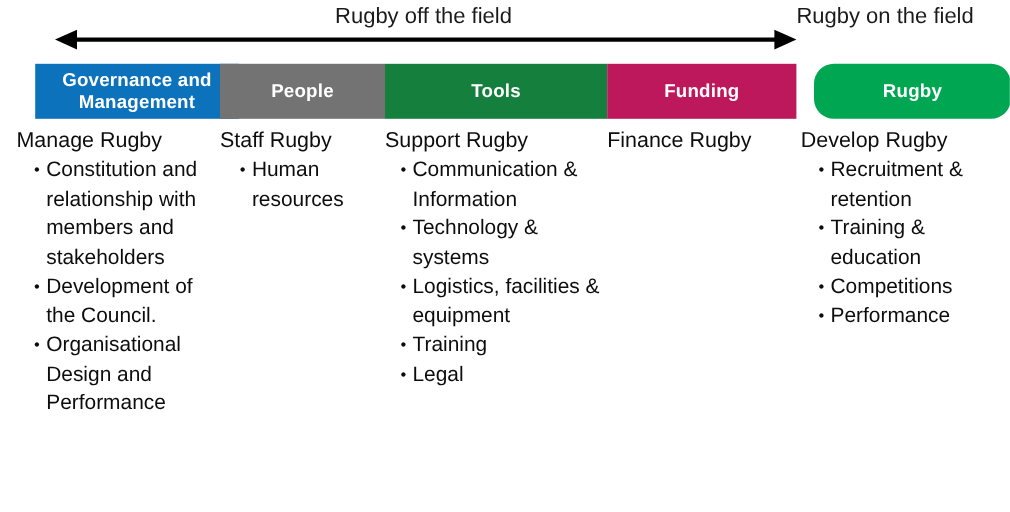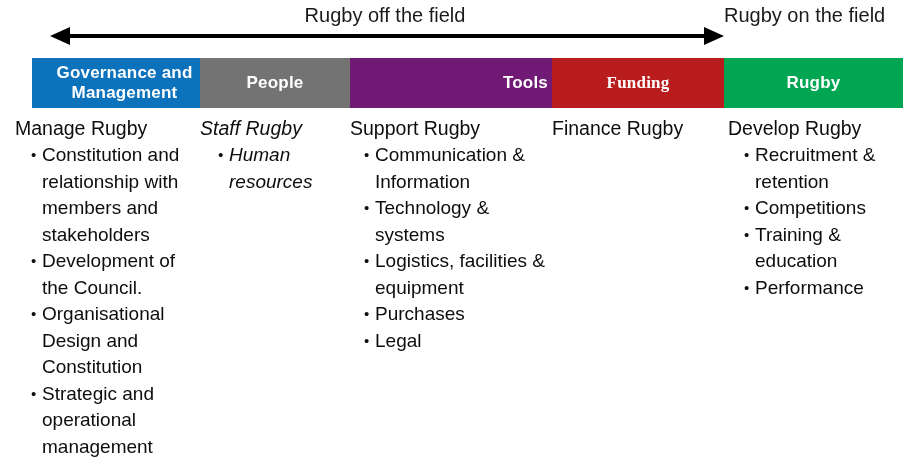--- a/index.html
+++ b/index.html
@@ -73,31 +73,31 @@
     line-height: 20px;
     text-align: center;
     letter-spacing: .2px;
   }
   .band span { display: block; padding: 0 4px; }
 
   .band.c0 { left: 32px;  width: 185px; }
   .band.c1 { left: 200px; width: 150px; }
   .band.c2 { left: 350px; width: 202px; }
   .band.c3 { left: 552px; width: 172px; }
-  .band.c4 { left: 724px; width: 179px; }
+  .band.c4 { left: 740px; width: 179px; border-radius: 18px; }
 
   
   .col {
     position: absolute;
     top: 112px;
     font-size: 19px;
     line-height: 26.5px;
   }
   .col.c0 { left: 15px;  width: 185px; }
-  .col.c1 { left: 200px; width: 150px; font-style: italic; }
+  .col.c1 { left: 200px; width: 150px; }
   .col.c2 { left: 350px; width: 202px; }
   .col.c3 { left: 552px; width: 172px; }
   .col.c4 { left: 728px; width: 179px; }
 
   .col-head {
     text-align: left;
     font-size: 19.5px;
     line-height: 26px;
     white-space: nowrap;
     padding: 3px 0 1px 0;
@@ -145,65 +145,64 @@
       </svg>
     </div>
   </div>
 
   <div class="band c0" style="background: rgb(13, 114, 188);">
     <span>Governance and Management</span>
   </div>
   <div class="band c1" style="background: #737373;">
     <span>People</span>
   </div>
-  <div class="band c2" style="background: #701a75; justify-content: flex-end;">
+  <div class="band c2" style="background: #15803d;">
     <span>Tools</span>
   </div>
-  <div class="band c3" style="background: #b91c1c; font-family: Liberation Serif, serif;">
+  <div class="band c3" style="background: #be185d;">
     <span>Funding</span>
   </div>
   <div class="band c4" style="background: rgb(0, 166, 81);">
     <span>Rugby</span>
   </div>
 
   <div class="col c0">
     <div class="col-head">Manage Rugby</div>
     <ul class="bullets">
       <li>Constitution and relationship with members and stakeholders</li>
       <li>Development of the Council.</li>
-      <li>Organisational Design and Constitution</li>
-      <li>Strategic and operational management</li>
+      <li>Organisational Design and Performance</li>
     </ul>
   </div>
 
   <div class="col c1">
     <div class="col-head">Staff Rugby</div>
     <ul class="bullets">
       <li>Human resources</li>
     </ul>
   </div>
 
   <div class="col c2">
     <div class="col-head">Support Rugby</div>
     <ul class="bullets">
       <li>Communication &amp; Information</li>
       <li>Technology &amp; systems</li>
       <li>Logistics, facilities &amp; equipment</li>
-      <li>Purchases</li>
+      <li>Training</li>
       <li>Legal</li>
     </ul>
   </div>
 
   <div class="col c3">
     <div class="col-head">Finance Rugby</div>
   </div>
 
   <div class="col c4">
     <div class="col-head">Develop Rugby</div>
     <ul class="bullets">
       <li>Recruitment &amp; retention</li>
+      <li>Training &amp; education</li>
       <li>Competitions</li>
-      <li>Training &amp; education</li>
       <li>Performance</li>
     </ul>
   </div>
 
 </div>
 
 </body></html>

